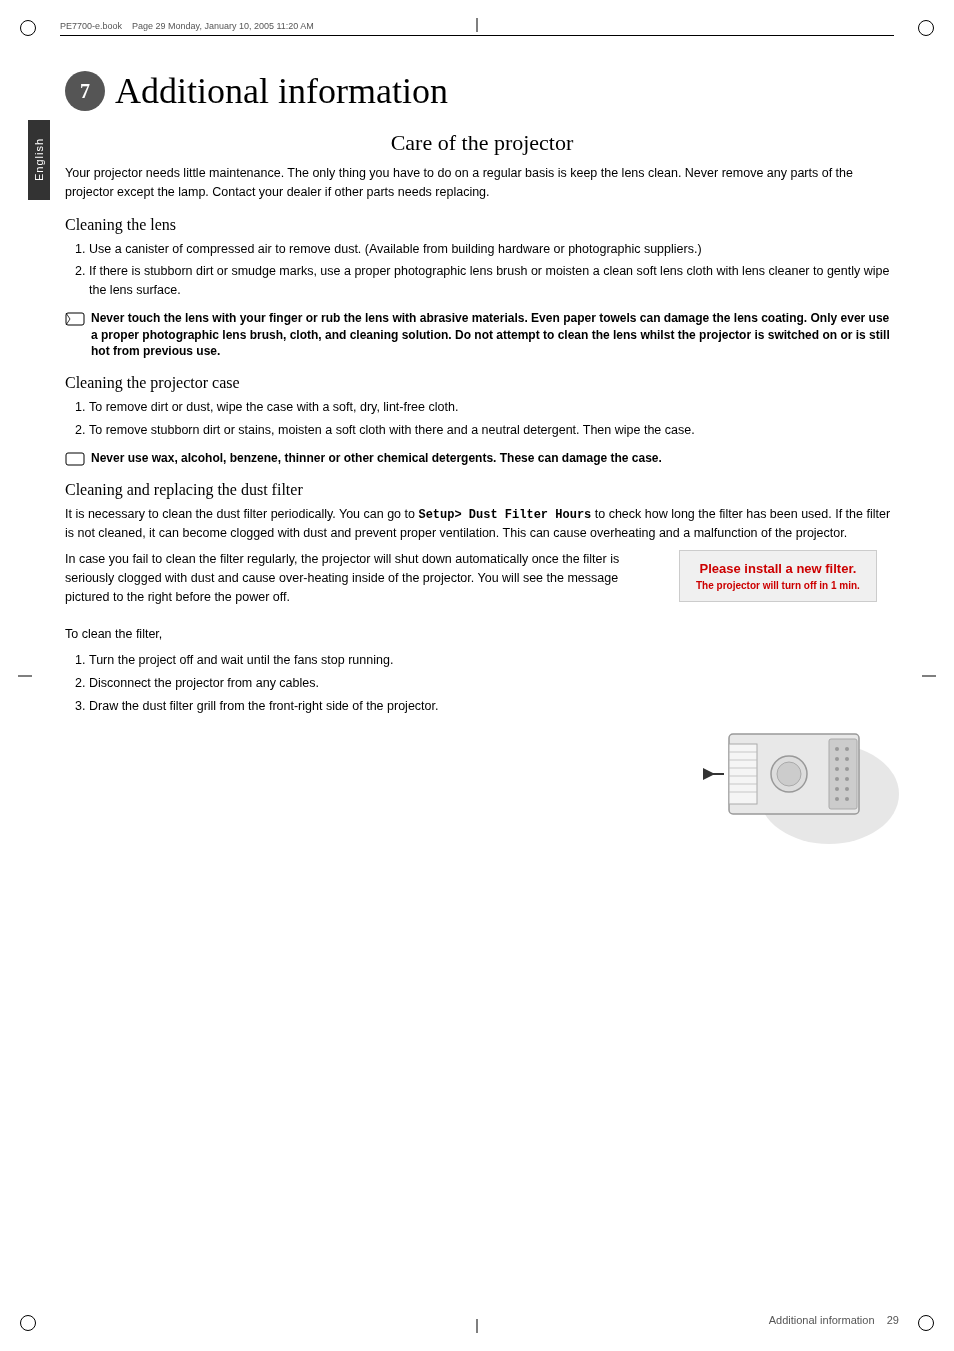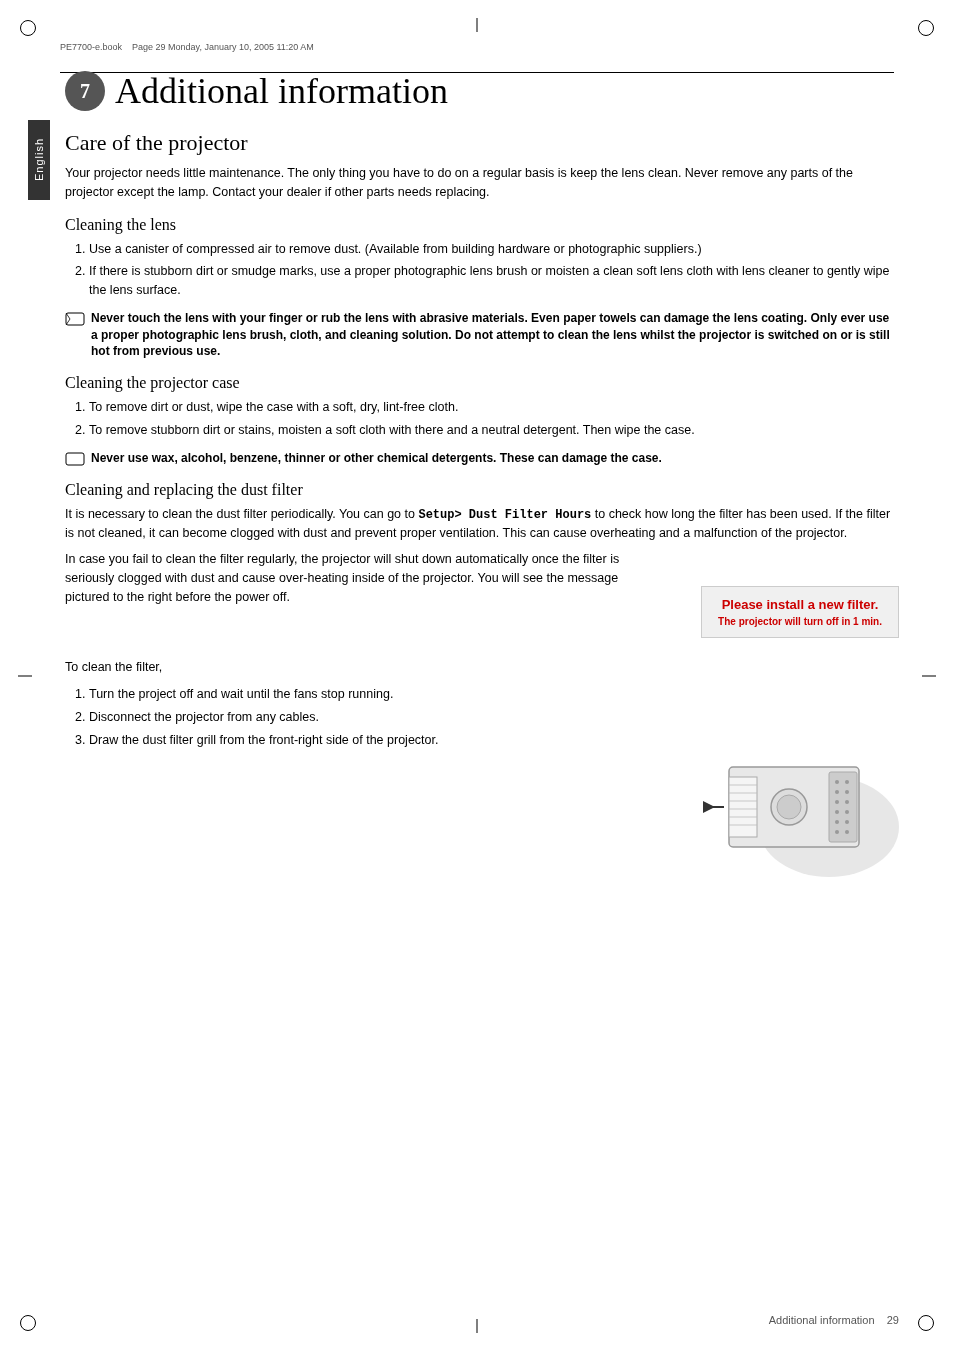--- a/index.html
+++ b/index.html
@@ -59,30 +59,30 @@
       font-size: 11px;
       font-family: Arial, sans-serif;
       writing-mode: vertical-rl;
       transform: rotate(180deg);
       letter-spacing: 1px;
     }
 
     
     .header-line {
       position: absolute;
-      top: 42px;
+      top: 21px;
       left: 60px;
       right: 60px;
       display: flex;
       align-items: center;
       font-size: 9px;
       font-family: Arial, sans-serif;
       color: #555;
       border-bottom: 1px solid #000;
-      padding-bottom: 20px;
+      padding-bottom: 4px;
     }
     .header-line .left-info { flex: 1; }
 
     
     .content {
       position: absolute;
       top: 60px;
       left: 65px;
       right: 55px;
       bottom: 60px;
@@ -116,20 +116,21 @@
       font-weight: normal;
       font-family: Georgia, serif;
     }
 
     h2 {
       font-size: 22px;
       font-weight: normal;
       font-family: Georgia, serif;
       margin-bottom: 8px;
       margin-top: 16px;
+      text-align: center;
     }
 
     h3 {
       font-size: 16px;
       font-weight: normal;
       font-family: Georgia, serif;
       margin-bottom: 6px;
       margin-top: 14px;
     }
 
@@ -182,22 +183,21 @@
       margin-bottom: 10px;
     }
     .two-col .left-col {
       flex: 1;
     }
     .two-col .right-col {
       width: 220px;
       flex-shrink: 0;
       display: flex;
       flex-direction: column;
-      align-items: flex-end;
-      margin-top: 36px;
+      align-items: flex-start;
     }
 
     .message-box {
       background: #f0f0f0;
       border: 1px solid #ccc;
       padding: 10px 16px;
       text-align: center;
       margin-bottom: 10px;
       font-family: Arial, sans-serif;
     }

